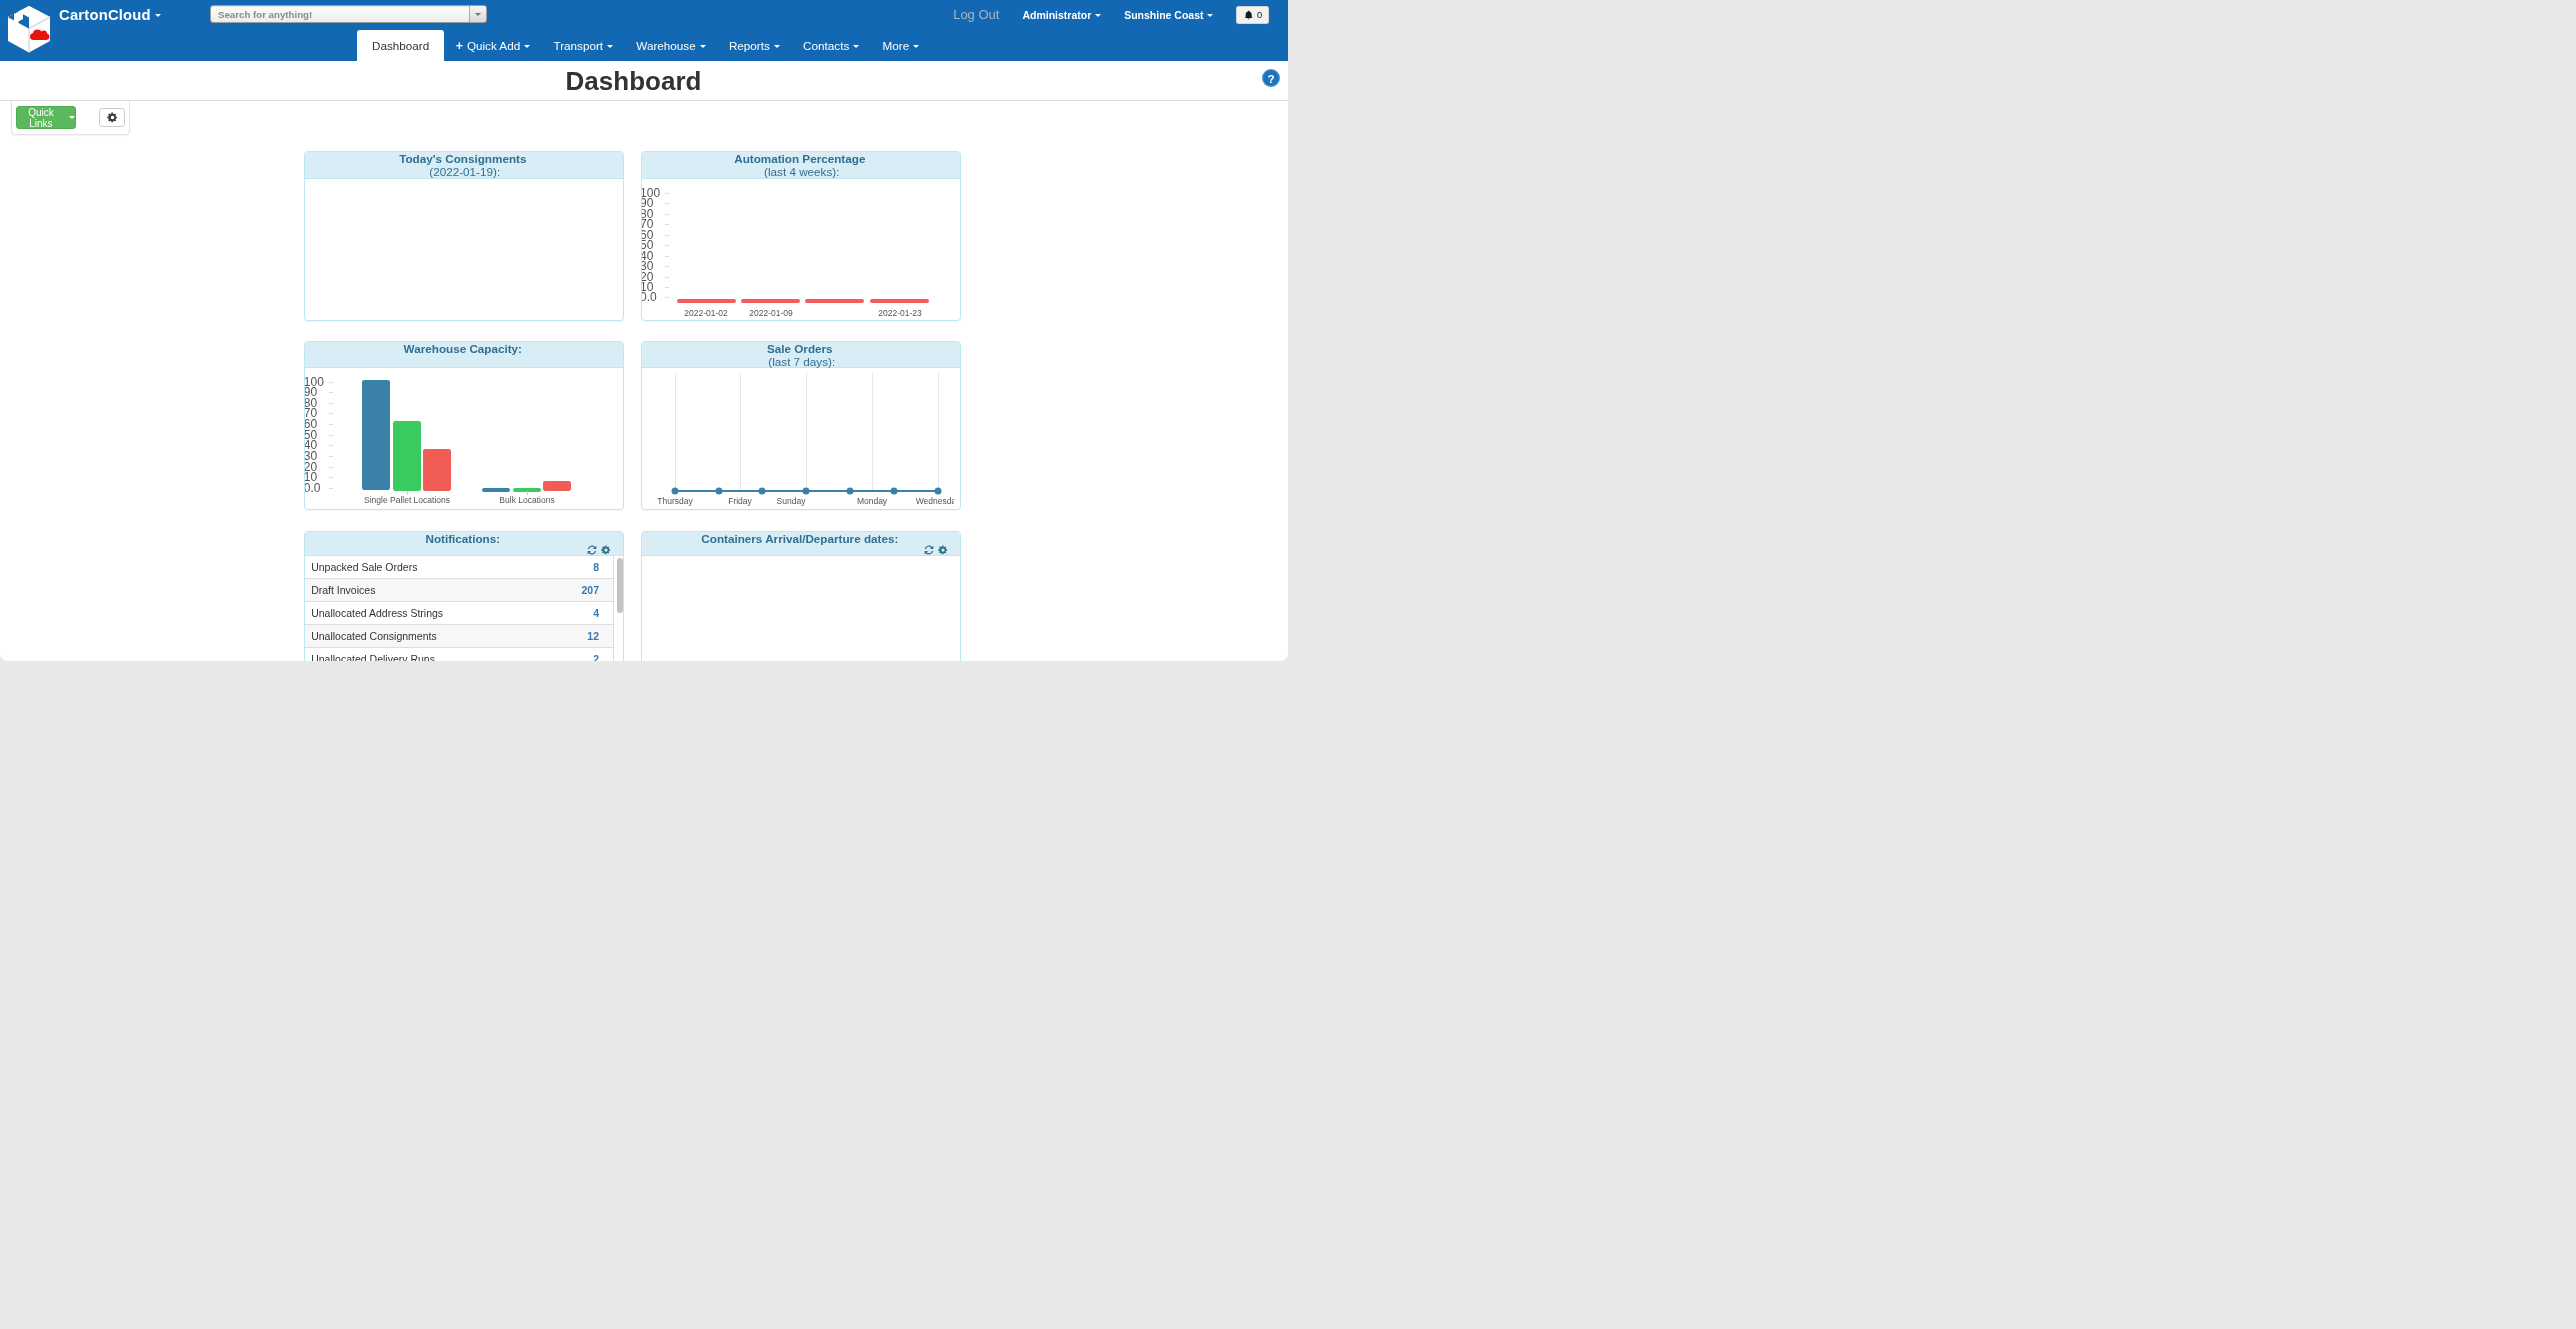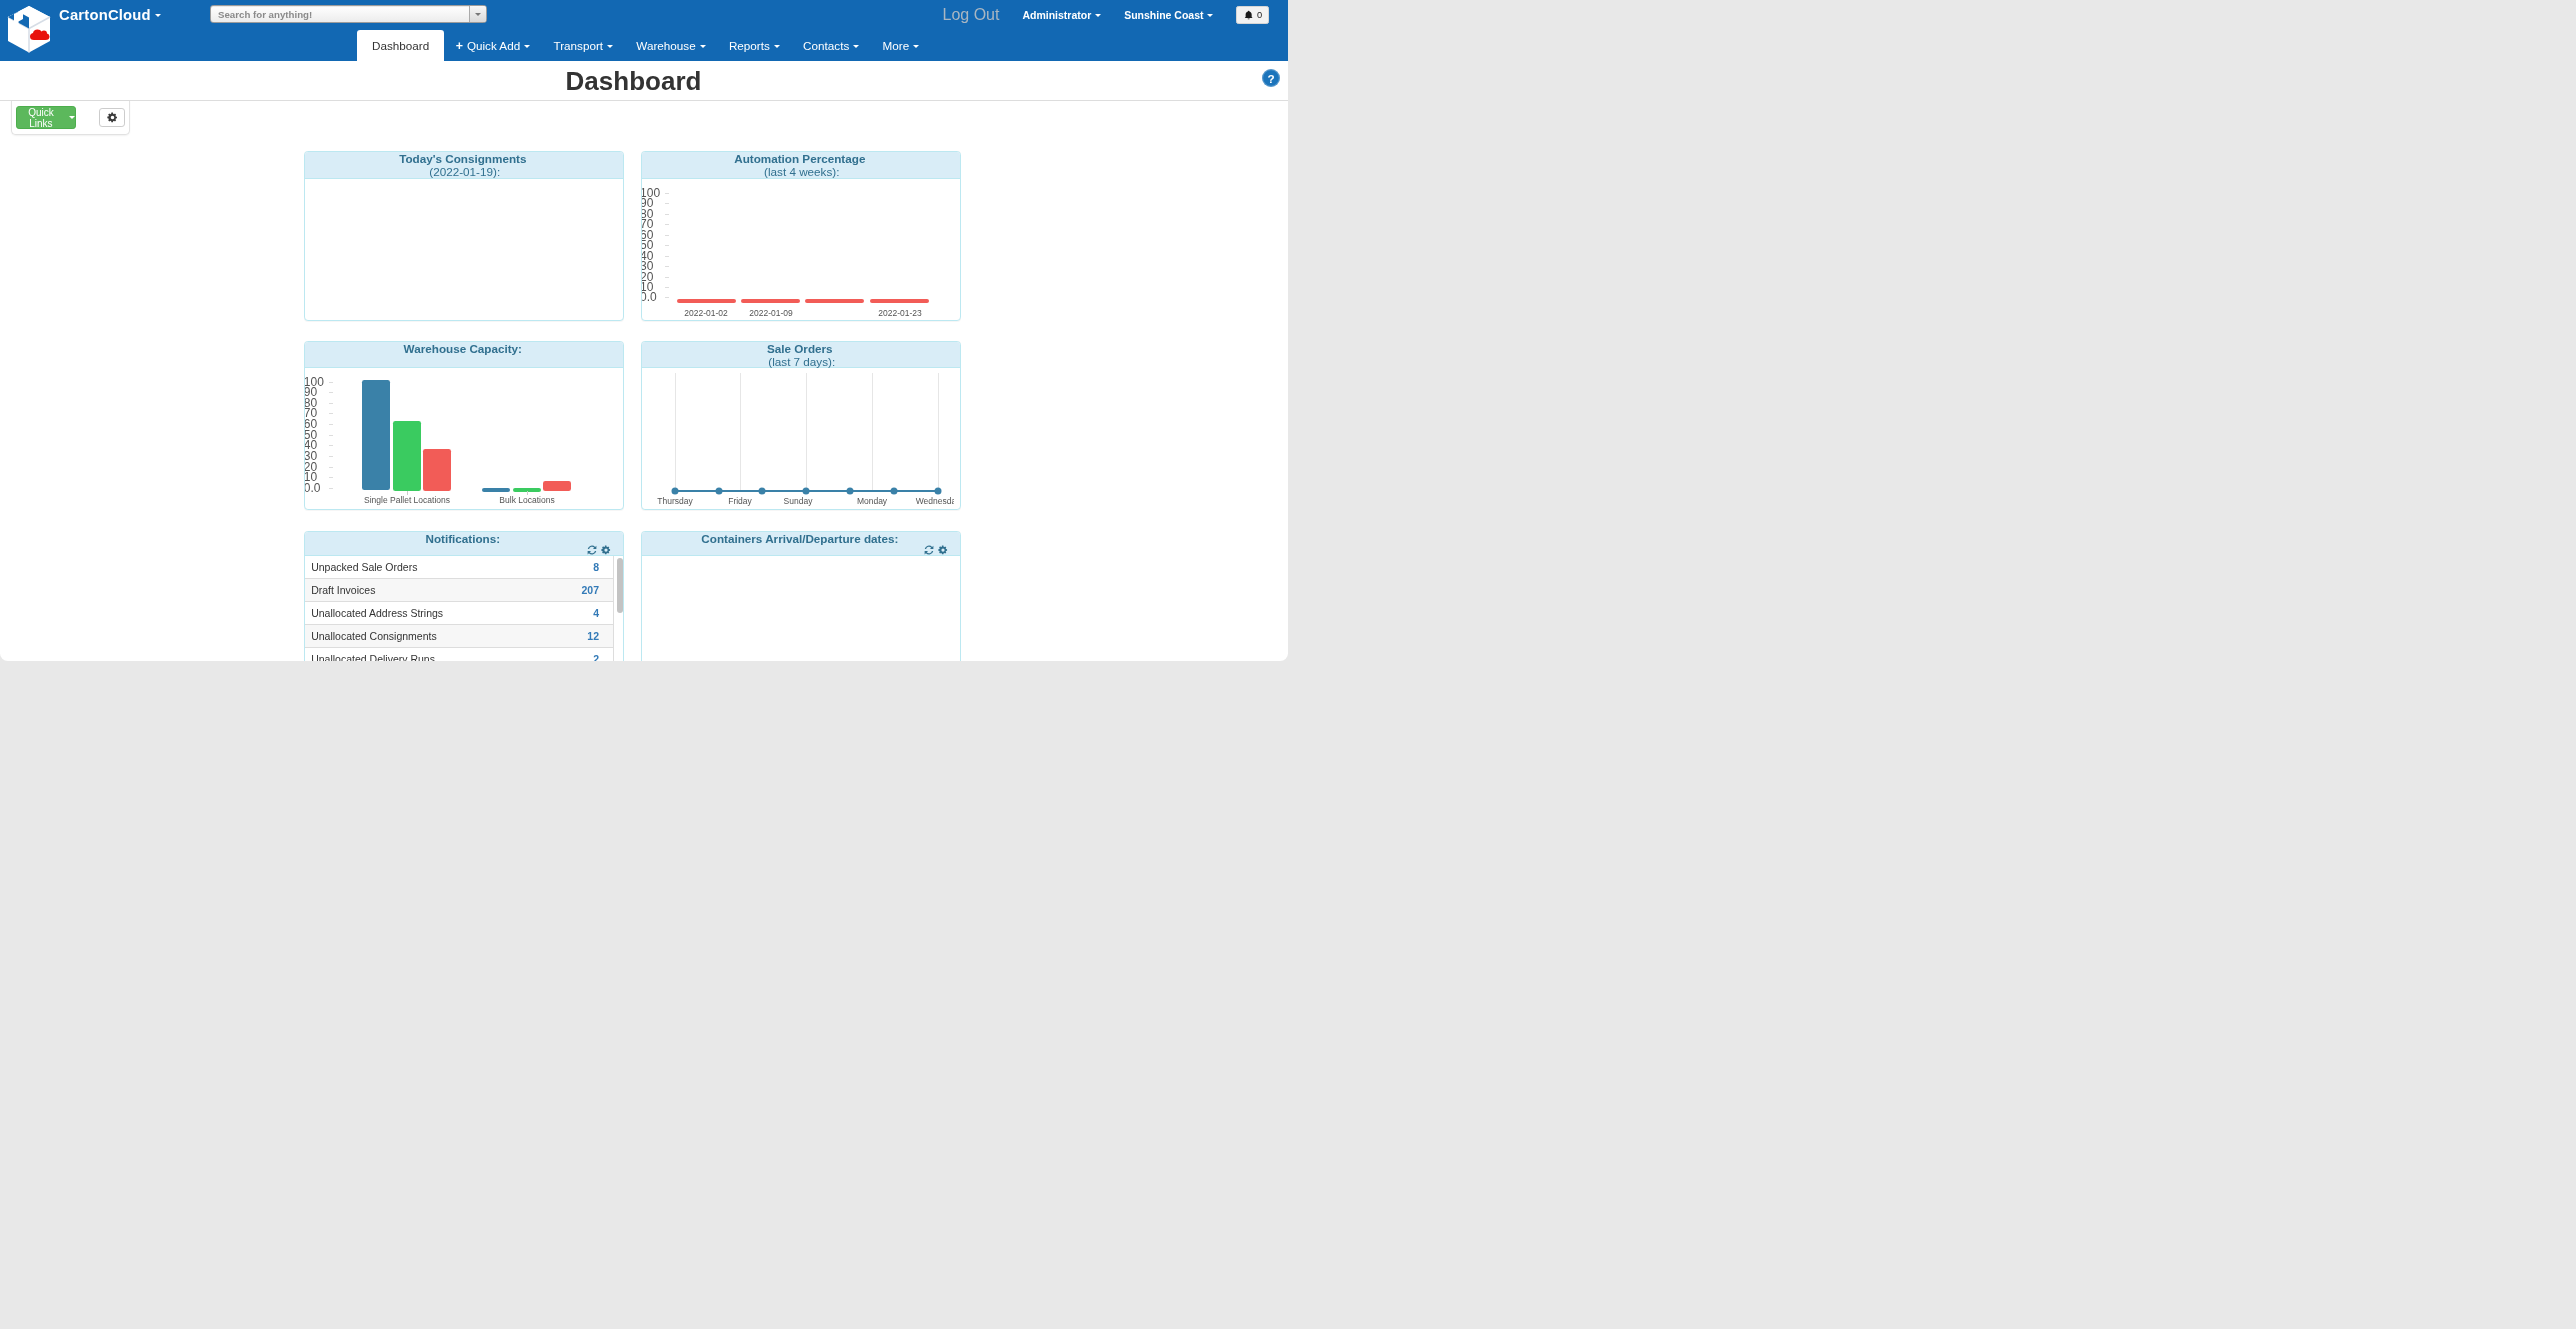--- a/index.html
+++ b/index.html
@@ -13,21 +13,21 @@
   .caret { display:inline-block; width:0; height:0; border-left:3.1px solid transparent; border-right:3.1px solid transparent; border-top:3.1px solid currentColor; margin-left:3.9px; vertical-align:middle; }
   .brand .caret { border-top-width:3.1px; margin-top:1.6px; }
 
   .searchwrap { position:absolute; left:210px; top:5.4px; width:277px; height:18px; }
   .searchwrap input { width:100%; height:100%; border:0.8px solid #9c9c9c; border-radius:3.1px; background:linear-gradient(#ffffff,#ececec); padding:0 20px 0 7px; font-size:9.7px; font-weight:700; color:#444; box-shadow:inset 0 0.8px 0.8px rgba(0,0,0,.12); outline:none; font-family:inherit; }
   .searchwrap input::placeholder { color:#8a8a8a; font-weight:700; }
   .search-dd { position:absolute; right:0.8px; top:0.8px; width:17px; height:16.3px; border-left:0.8px solid #aaa; border-radius:0 2.3px 2.3px 0; background:linear-gradient(#f7f7f7,#d9d9d9); display:flex; align-items:center; justify-content:center; cursor:pointer; }
   .search-dd .caret { margin:0; color:#777; }
 
   .topright { position:absolute; right:18.6px; top:0; height:29.5px; display:flex; align-items:center; gap:23px; }
-  .logout { color:#a9b6c2; font-size:16px; cursor:pointer; }
+  .logout { color:#a9b6c2; font-size:13px; cursor:pointer; }
   .topmenu { color:#fff; font-size:10.5px; font-weight:700; cursor:pointer; }
   .bellbtn { height:18px; min-width:33px; background:#f2f2f2; border:0.8px solid #d5d5d5; border-radius:2.3px; display:flex; align-items:center; justify-content:center; gap:3.9px; padding:0 6.2px; cursor:pointer; font-size:9.3px; color:#222; }
 
   
   .navrow { position:absolute; left:0; top:29.5px; width:100%; height:31px; display:flex; justify-content:center; }
   .navitem { color:#fff; font-size:11.7px; line-height:31px; padding:0 11.7px; cursor:pointer; white-space:nowrap; }
   .navitem.active { background:#fff; color:#333; border-radius:3.1px 3.1px 0 0; padding:0 14.8px; }
   .navitem .plus { font-weight:700; font-size:12.4px; margin-right:3.9px; }
 
   
@@ -236,21 +236,21 @@
           <b>Sale Orders</b>
           <span class="sub">(last 7 days):</span>
         </div>
         <div class="pbody" style="height: 141px;">
           <div class="chart" style="width: 312px; overflow: hidden;">
             <div class="grid" style="left: 33px; top: 4.7px; width: 0.8px; height: 119px;"></div>
             <div class="lbl" style="left: 33px; top: 128px;">Thursday</div>
             <div class="grid" style="left: 98px; top: 4.7px; width: 0.8px; height: 119px;"></div>
             <div class="lbl" style="left: 98px; top: 128px;">Friday</div>
             <div class="grid" style="left: 164px; top: 4.7px; width: 0.8px; height: 119px;"></div>
-            <div class="lbl" style="left: 156px; top: 128px;">Sunday</div>
+            <div class="lbl" style="left: 149px; top: 128px;">Sunday</div>
             <div class="grid" style="left: 230px; top: 4.7px; width: 0.8px; height: 119px;"></div>
             <div class="lbl" style="left: 230px; top: 128px;">Monday</div>
             <div class="grid" style="left: 296px; top: 4.7px; width: 0.8px; height: 119px;"></div>
             <div class="lbl" style="left: 296px; top: 128px;">Wednesday</div>
             <div class="pline" style="left: 33px; top: 122px; width: 263px; background: rgb(58, 129, 168);"></div>
             <div class="dot" style="left: 33px; top: 123px; background: rgb(58, 129, 168);"></div>
             <div class="dot" style="left: 77px; top: 123px; background: rgb(58, 129, 168);"></div>
             <div class="dot" style="left: 120px; top: 123px; background: rgb(58, 129, 168);"></div>
             <div class="dot" style="left: 164px; top: 123px; background: rgb(58, 129, 168);"></div>
             <div class="dot" style="left: 208px; top: 123px; background: rgb(58, 129, 168);"></div>

